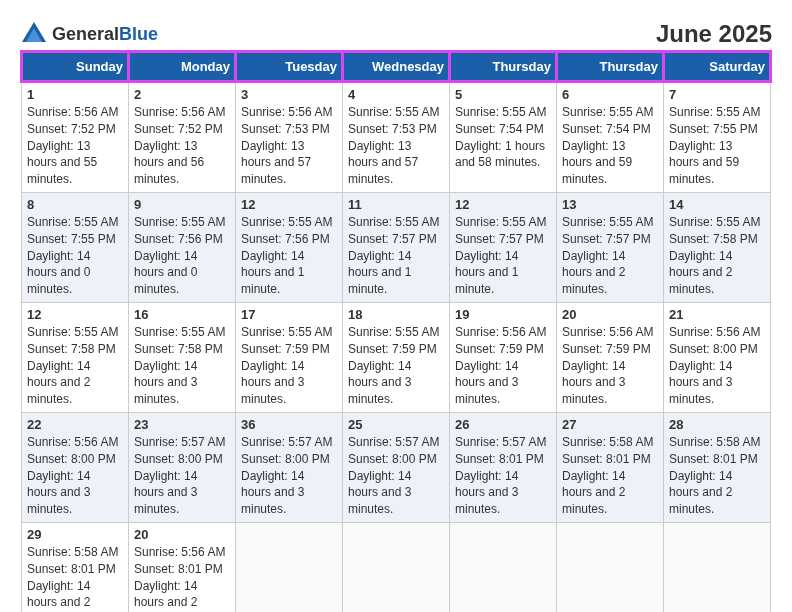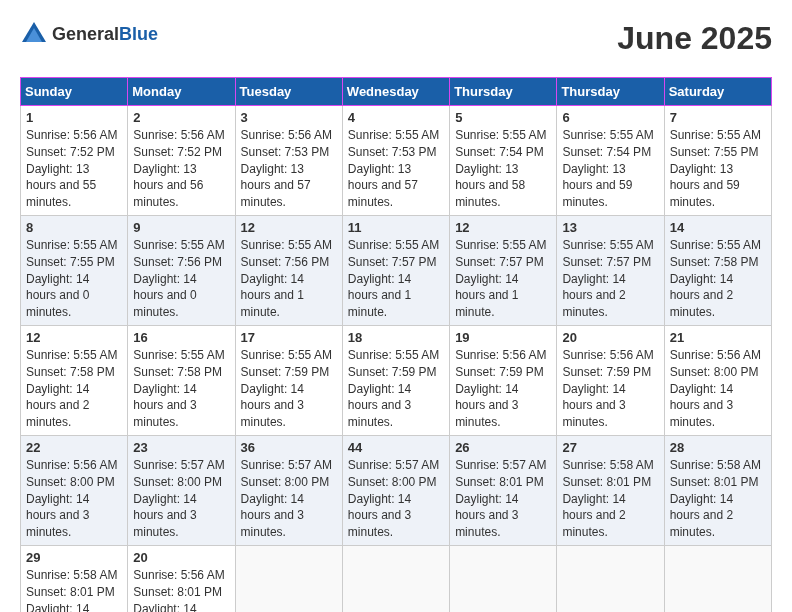--- a/index.html
+++ b/index.html
@@ -7,56 +7,56 @@
       font-family: Arial, sans-serif;
       background: #fff;
       width: 792px;
       min-height: 612px;
       padding: 20px;
     }
     .header {
       display: flex;
       justify-content: space-between;
       align-items: flex-start;
-      margin-bottom: 20px;
+      margin-bottom: 2px;
     }
     .logo {
       display: flex;
       align-items: center;
       gap: 4px;
     }
     .logo-icon {
       width: 28px;
       height: 28px;
     }
     .title-block {
       text-align: right;
     }
     .month-title {
-      font-size: 32px;
+      font-size: 24px;
       font-weight: bold;
       color: #333;
     }
     .location-title {
       font-size: 15px;
       color: #555;
     }
     .calendar {
       width: 100%;
       border-collapse: collapse;
       border: 1px solid #ccc;
     }
     .calendar th {
       background: #1a5fa8;
       color: #fff;
       font-size: 13px;
       font-weight: bold;
       padding: 6px 4px;
-      text-align: left;
-      border: 1px solid #d946ef;
+      text-align: right;
+      border: 3px solid #d946ef;
     }
     .calendar td {
       vertical-align: top;
       padding: 4px 5px;
       font-size: 10.5px;
       color: #333;
       border: 1px solid #ccc;
       width: calc(100% / 7);
       min-height: 80px;
       background: #fff;
@@ -147,21 +147,21 @@
             <span>Sunrise: 5:55 AM</span><br>
             <span>Sunset: 7:53 PM</span><br>
             <span>Daylight: 13 hours and 57 minutes.</span>
           </div>
         </td>
         <td>
           <span class="day-number">5</span>
           <div class="day-info">
             <span>Sunrise: 5:55 AM</span><br>
             <span>Sunset: 7:54 PM</span><br>
-            <span>Daylight: 13 hours and 58 minutes.</span>
+            <span>Daylight: 1 hours and 58 minutes.</span>
           </div>
         </td>
         <td>
           <span class="day-number">6</span>
           <div class="day-info">
             <span>Sunrise: 5:55 AM</span><br>
             <span>Sunset: 7:54 PM</span><br>
             <span>Daylight: 13 hours and 59 minutes.</span>
           </div>
         </td>
@@ -309,21 +309,21 @@
         </td>
         <td>
           <span class="day-number">36</span>
           <div class="day-info">
             <span>Sunrise: 5:57 AM</span><br>
             <span>Sunset: 8:00 PM</span><br>
             <span>Daylight: 14 hours and 3 minutes.</span>
           </div>
         </td>
         <td>
-          <span class="day-number">44</span>
+          <span class="day-number">25</span>
           <div class="day-info">
             <span>Sunrise: 5:57 AM</span><br>
             <span>Sunset: 8:00 PM</span><br>
             <span>Daylight: 14 hours and 3 minutes.</span>
           </div>
         </td>
         <td>
           <span class="day-number">26</span>
           <div class="day-info">
             <span>Sunrise: 5:57 AM</span><br>

